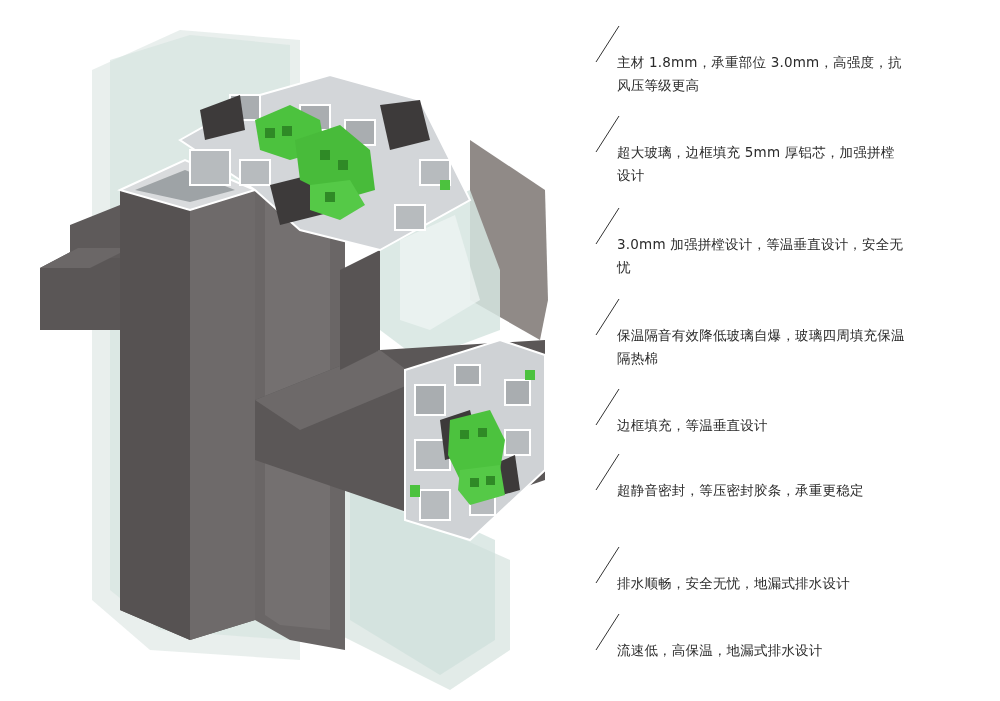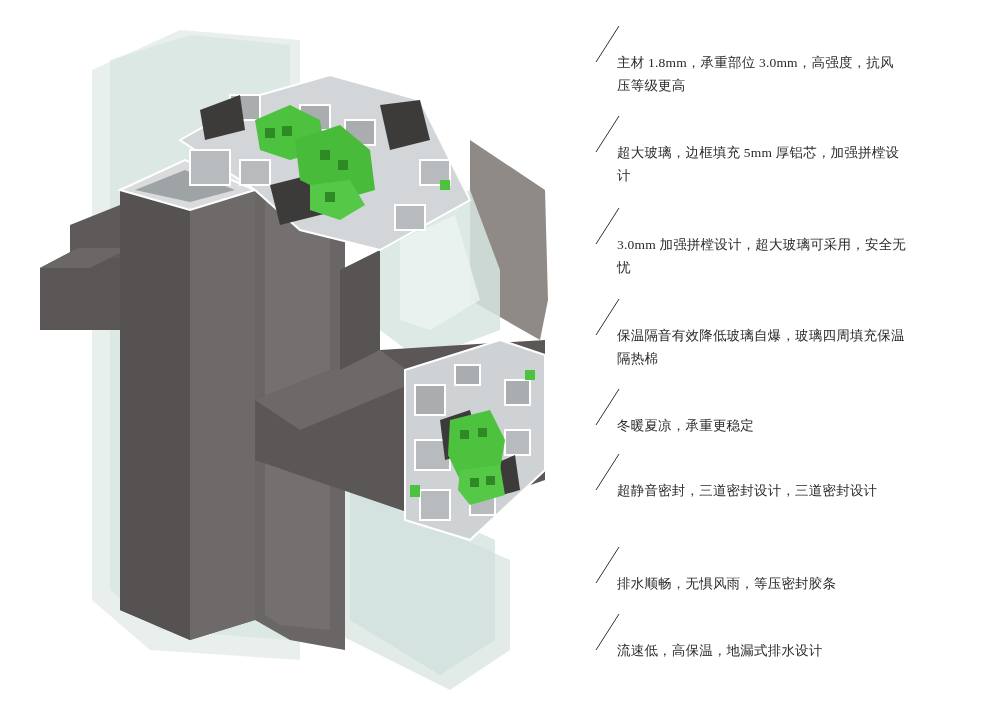--- a/index.html
+++ b/index.html
@@ -1,19 +1,19 @@
 <!DOCTYPE html>
 <html><head>
   <meta charset="utf-8">
   <style>
     html, body { margin: 0; padding: 0; background: #ffffff; }
     body { width: 1000px; height: 701px; position: relative; overflow: hidden;
            font-family: "DejaVu Sans", sans-serif; }
     .illustration { position: absolute; left: 0; top: 0; width: 590px; height: 701px; }
-    .features { position: absolute; left: 593px; top: 0; width: 407px; height: 500px; font-family: Liberation Serif, serif; }
+    .features { position: absolute; left: 593px; top: 0; width: 407px; height: 500px; }
     .feature { position: absolute; left: 0; width: 400px; }
     .slash { position: absolute; left: 0; top: 0; width: 30px; height: 40px; }
     .feature-text { position: absolute; left: 24px; top: 27px; width: 290px;
                     font-size: 13.5px; line-height: 23px; color: #2a2a2a; letter-spacing: 0.2px; }
   </style>
 </head>
 <body>
 
 <div class="illustration">
   <svg width="590" height="701" viewBox="0 0 590 701">
@@ -102,45 +102,45 @@
   <div class="feature" style="top:114px;">
     <svg class="slash" viewBox="0 0 30 40">
         <line x1="26" y1="2" x2="3" y2="38" stroke="#333" stroke-width="1"></line>
       </svg>
     <div class="feature-text">超大玻璃，边框填充 5mm 厚铝芯，加强拼樘设计</div>
   </div>
   <div class="feature" style="top:206px;">
     <svg class="slash" viewBox="0 0 30 40">
         <line x1="26" y1="2" x2="3" y2="38" stroke="#333" stroke-width="1"></line>
       </svg>
-    <div class="feature-text">3.0mm 加强拼樘设计，超大玻璃可采用，安全无忧</div>
+    <div class="feature-text">3.0mm 加强拼樘设计，等温垂直设计，安全无忧</div>
   </div>
   <div class="feature" style="top:297px;">
     <svg class="slash" viewBox="0 0 30 40">
         <line x1="26" y1="2" x2="3" y2="38" stroke="#333" stroke-width="1"></line>
       </svg>
     <div class="feature-text">保温隔音有效降低玻璃自爆，玻璃四周填充保温隔热棉</div>
   </div>
   <div class="feature" style="top:387px;">
     <svg class="slash" viewBox="0 0 30 40">
         <line x1="26" y1="2" x2="3" y2="38" stroke="#333" stroke-width="1"></line>
       </svg>
-    <div class="feature-text">冬暖夏凉，承重更稳定</div>
+    <div class="feature-text">边框填充，等温垂直设计</div>
   </div>
   <div class="feature" style="top:452px;">
     <svg class="slash" viewBox="0 0 30 40">
         <line x1="26" y1="2" x2="3" y2="38" stroke="#333" stroke-width="1"></line>
       </svg>
-    <div class="feature-text">超静音密封，三道密封设计，三道密封设计</div>
+    <div class="feature-text">超静音密封，等压密封胶条，承重更稳定</div>
   </div>
   <div class="feature" style="top:545px;">
     <svg class="slash" viewBox="0 0 30 40">
         <line x1="26" y1="2" x2="3" y2="38" stroke="#333" stroke-width="1"></line>
       </svg>
-    <div class="feature-text">排水顺畅，无惧风雨，等压密封胶条</div>
+    <div class="feature-text">排水顺畅，安全无忧，地漏式排水设计</div>
   </div>
   <div class="feature" style="top:612px;">
     <svg class="slash" viewBox="0 0 30 40">
         <line x1="26" y1="2" x2="3" y2="38" stroke="#333" stroke-width="1"></line>
       </svg>
     <div class="feature-text">流速低，高保温，地漏式排水设计</div>
   </div>
 </div>
 
 </body></html>

